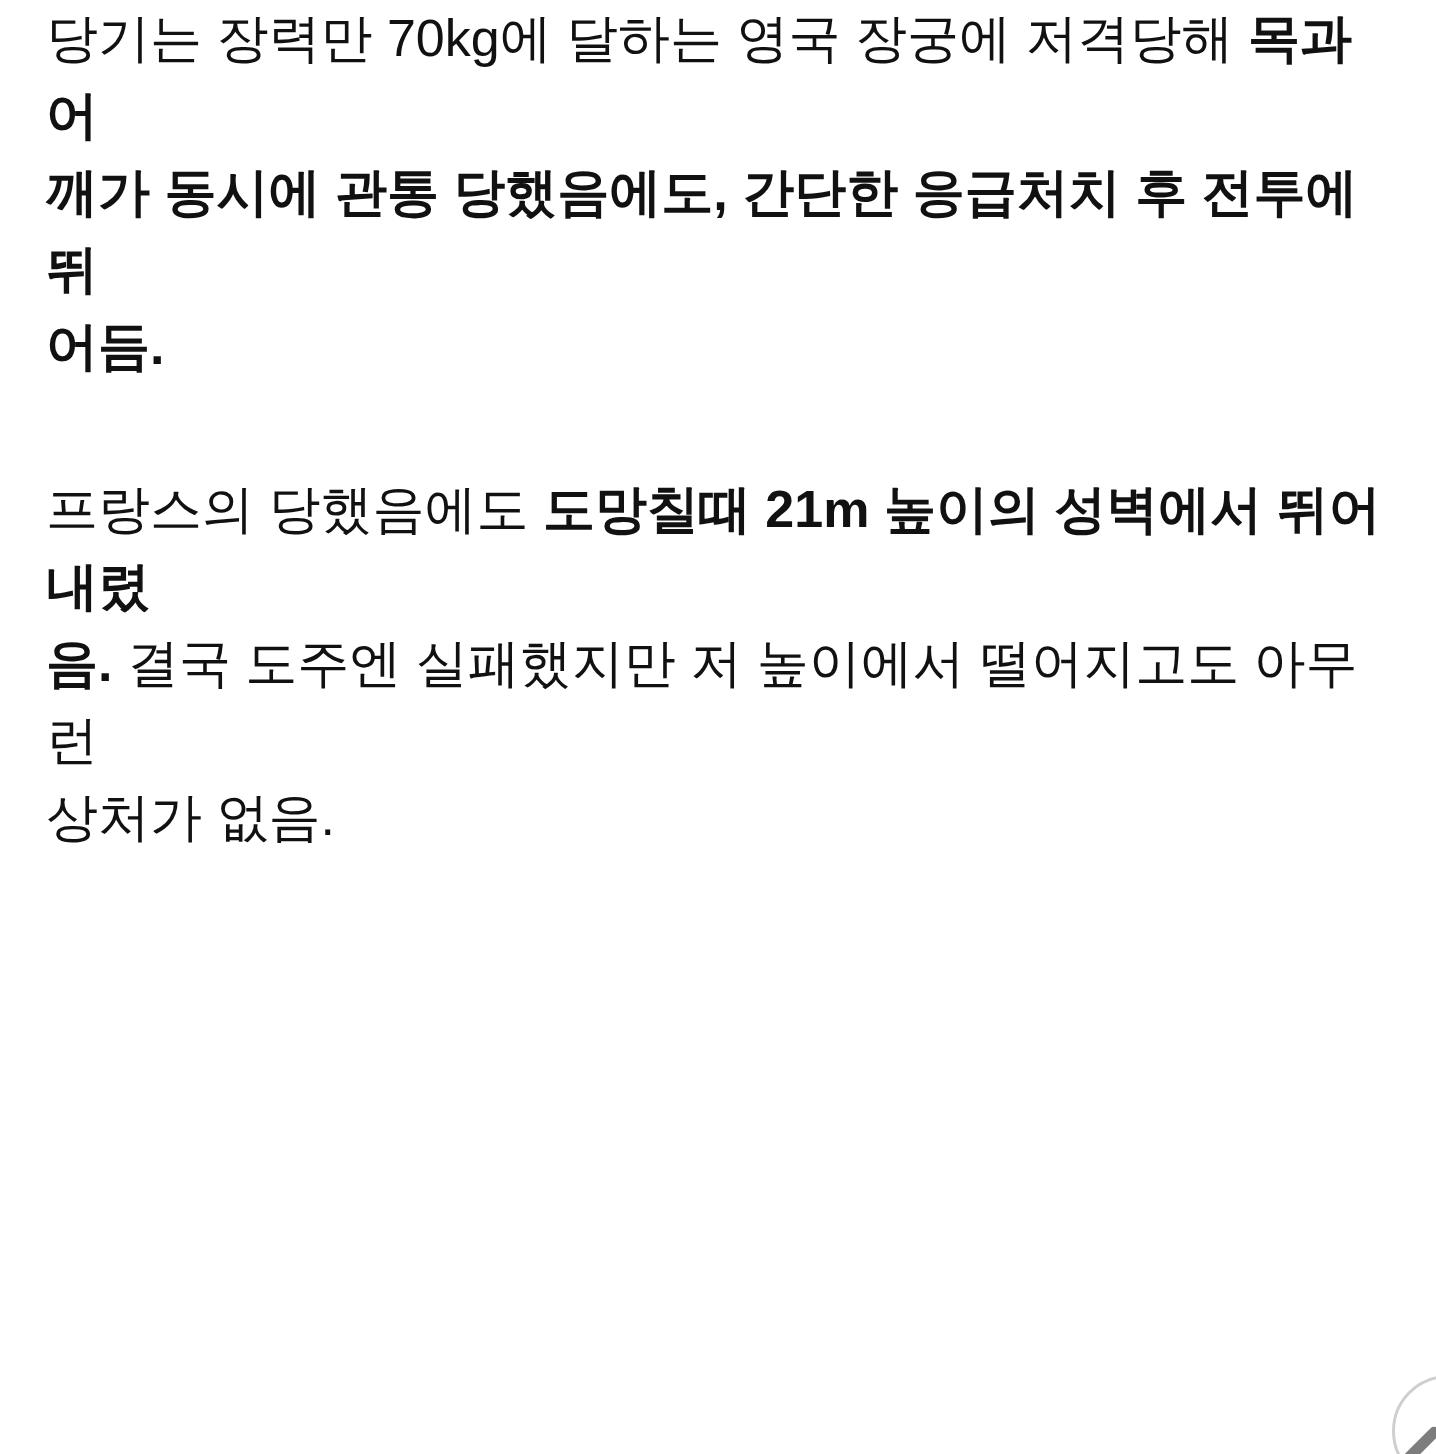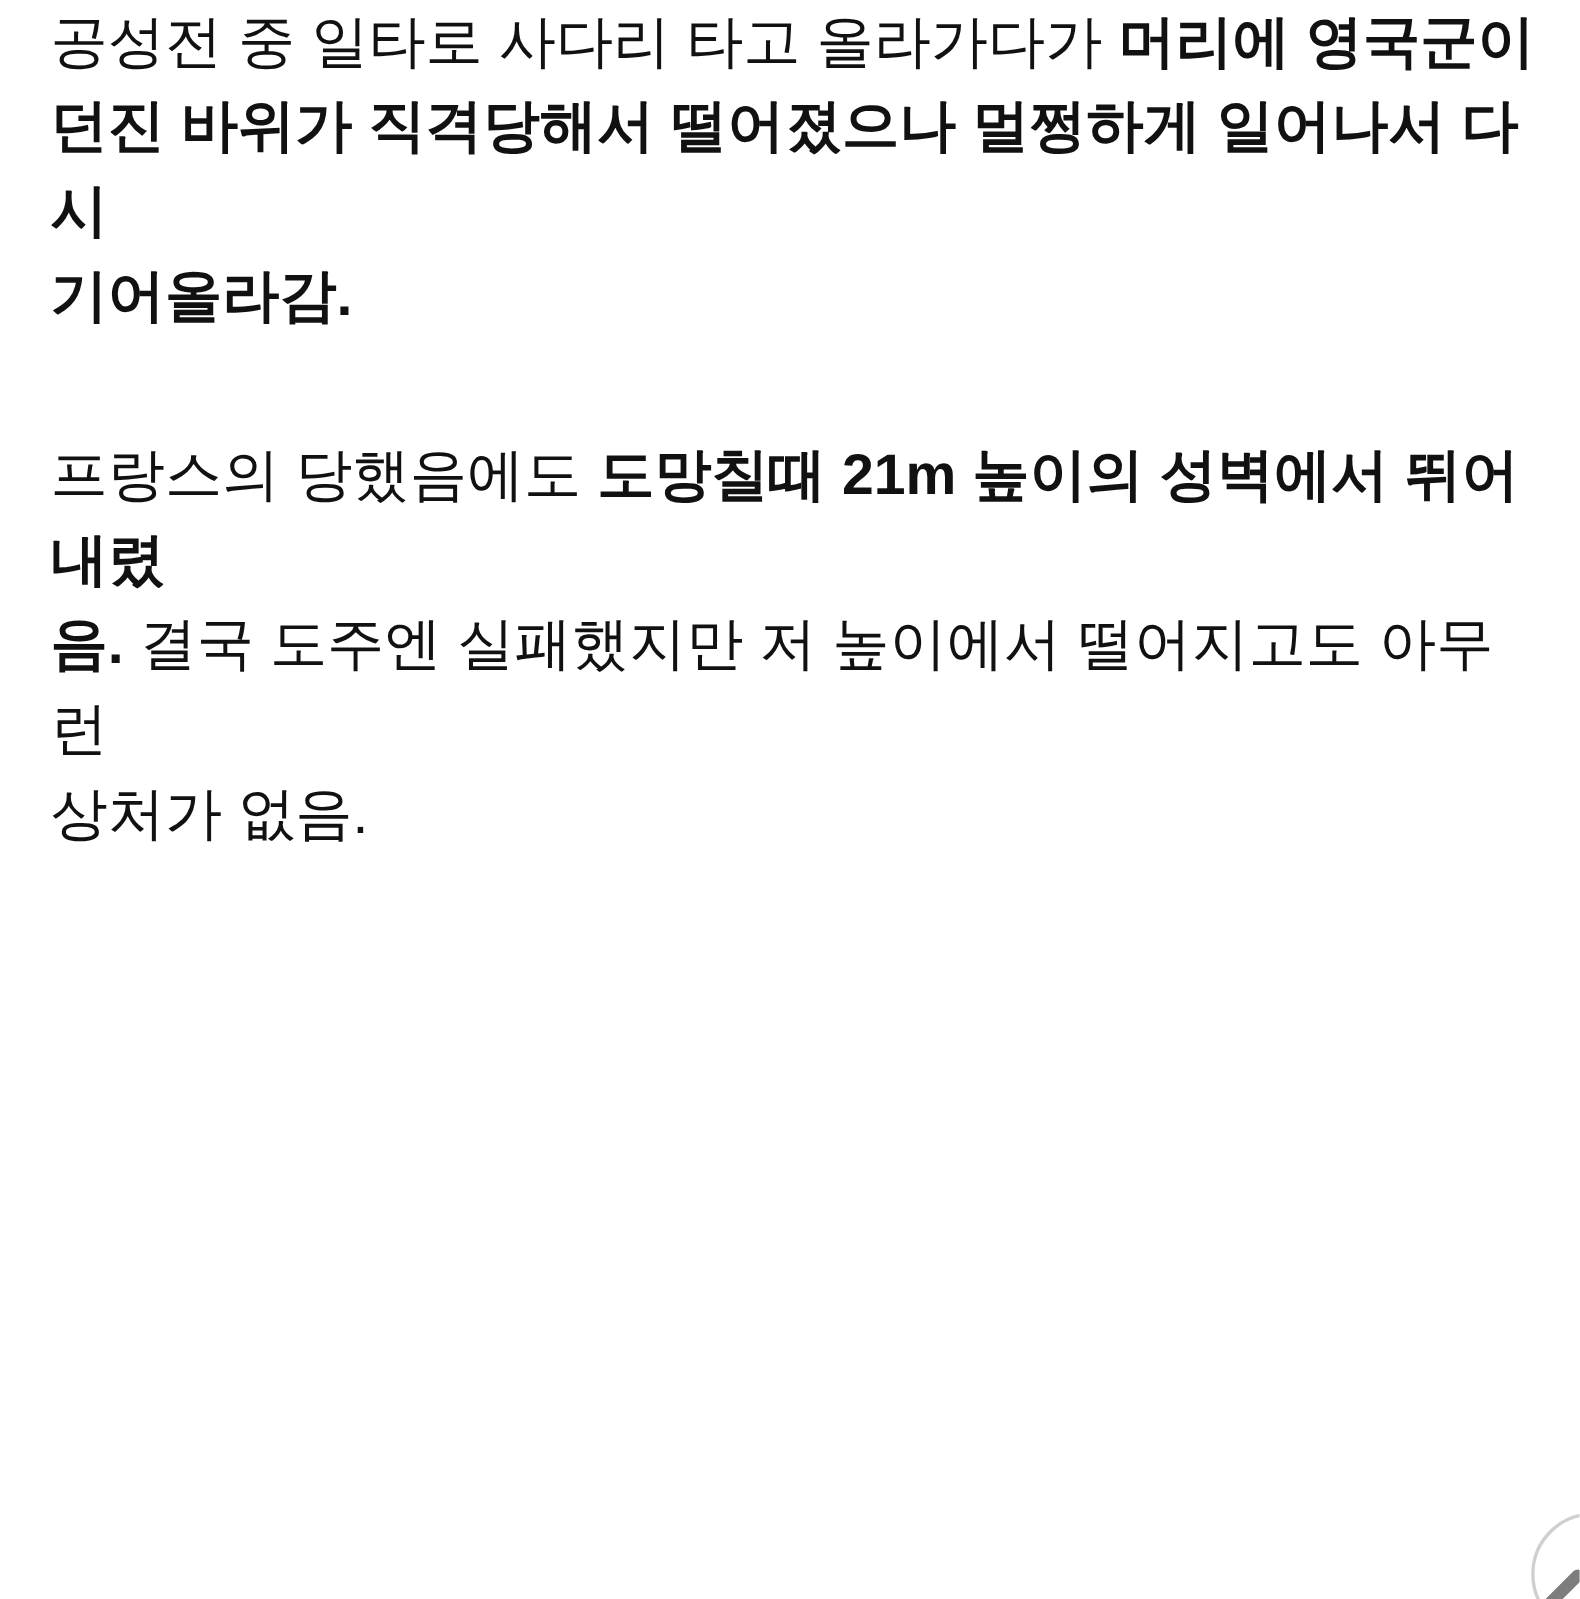--- a/index.html
+++ b/index.html
@@ -46,23 +46,23 @@
     border-radius: 5px;
     background: #7d7d7d;
     transform: rotate(-45deg);
     display: block;
   }
 </style>
 </head>
 <body>
 
 <div class="article">
-    <p class="para"><span>공성전 중 일타로 사다리 타고 올라가다가 </span><span class="b">머리에 영국군이
-던진 바위가 직격당해서 떨어졌으나 멀쩡하게 일어나서 다시
-기어올라감.</span></p>
+    <p class="para"><span>당기는 장력만 70kg에 달하는 영국 장궁에 저격당해 </span><span class="b">목과 어
+깨가 동시에 관통 당했음에도, 간단한 응급처치 후 전투에 뛰
+어듬.</span></p>
     <p class="para"><span>프랑스의 당했음에도 </span><span class="b">도망칠때 21m 높이의 성벽에서 뛰어내렸
 음.</span><span> 결국 도주엔 실패했지만 저 높이에서 떨어지고도 아무런
 상처가 없음.</span></p>
   </div>
 
 <button class="fab">
     <span class="pencil"></span>
   </button>
 
 </body></html>

